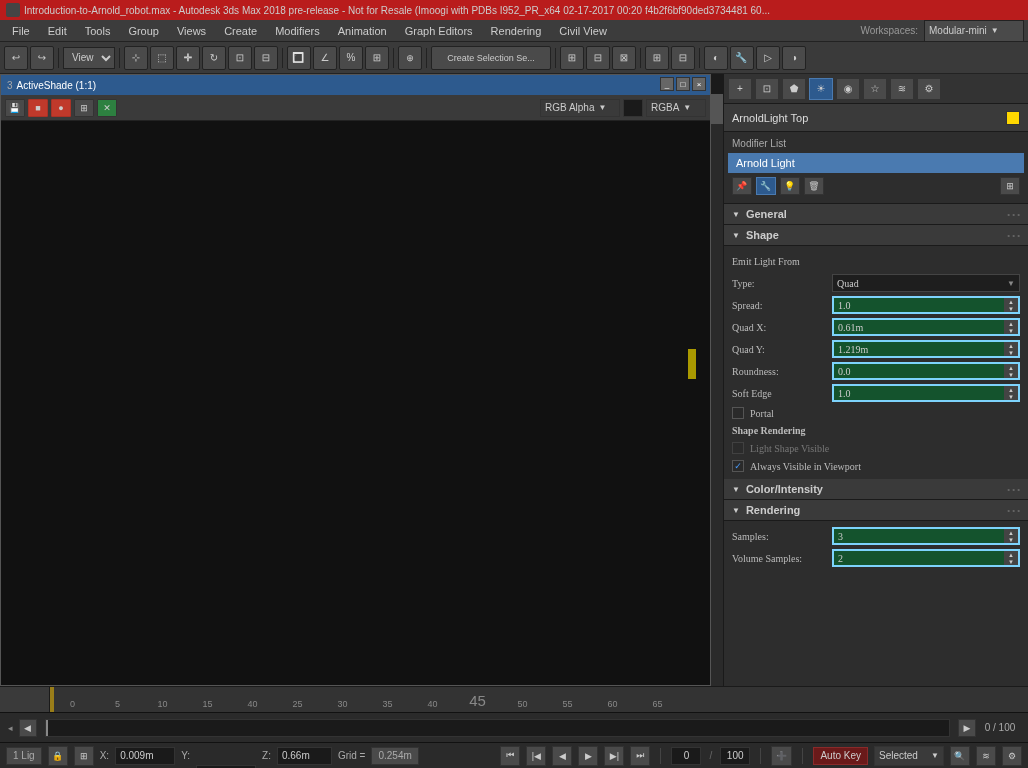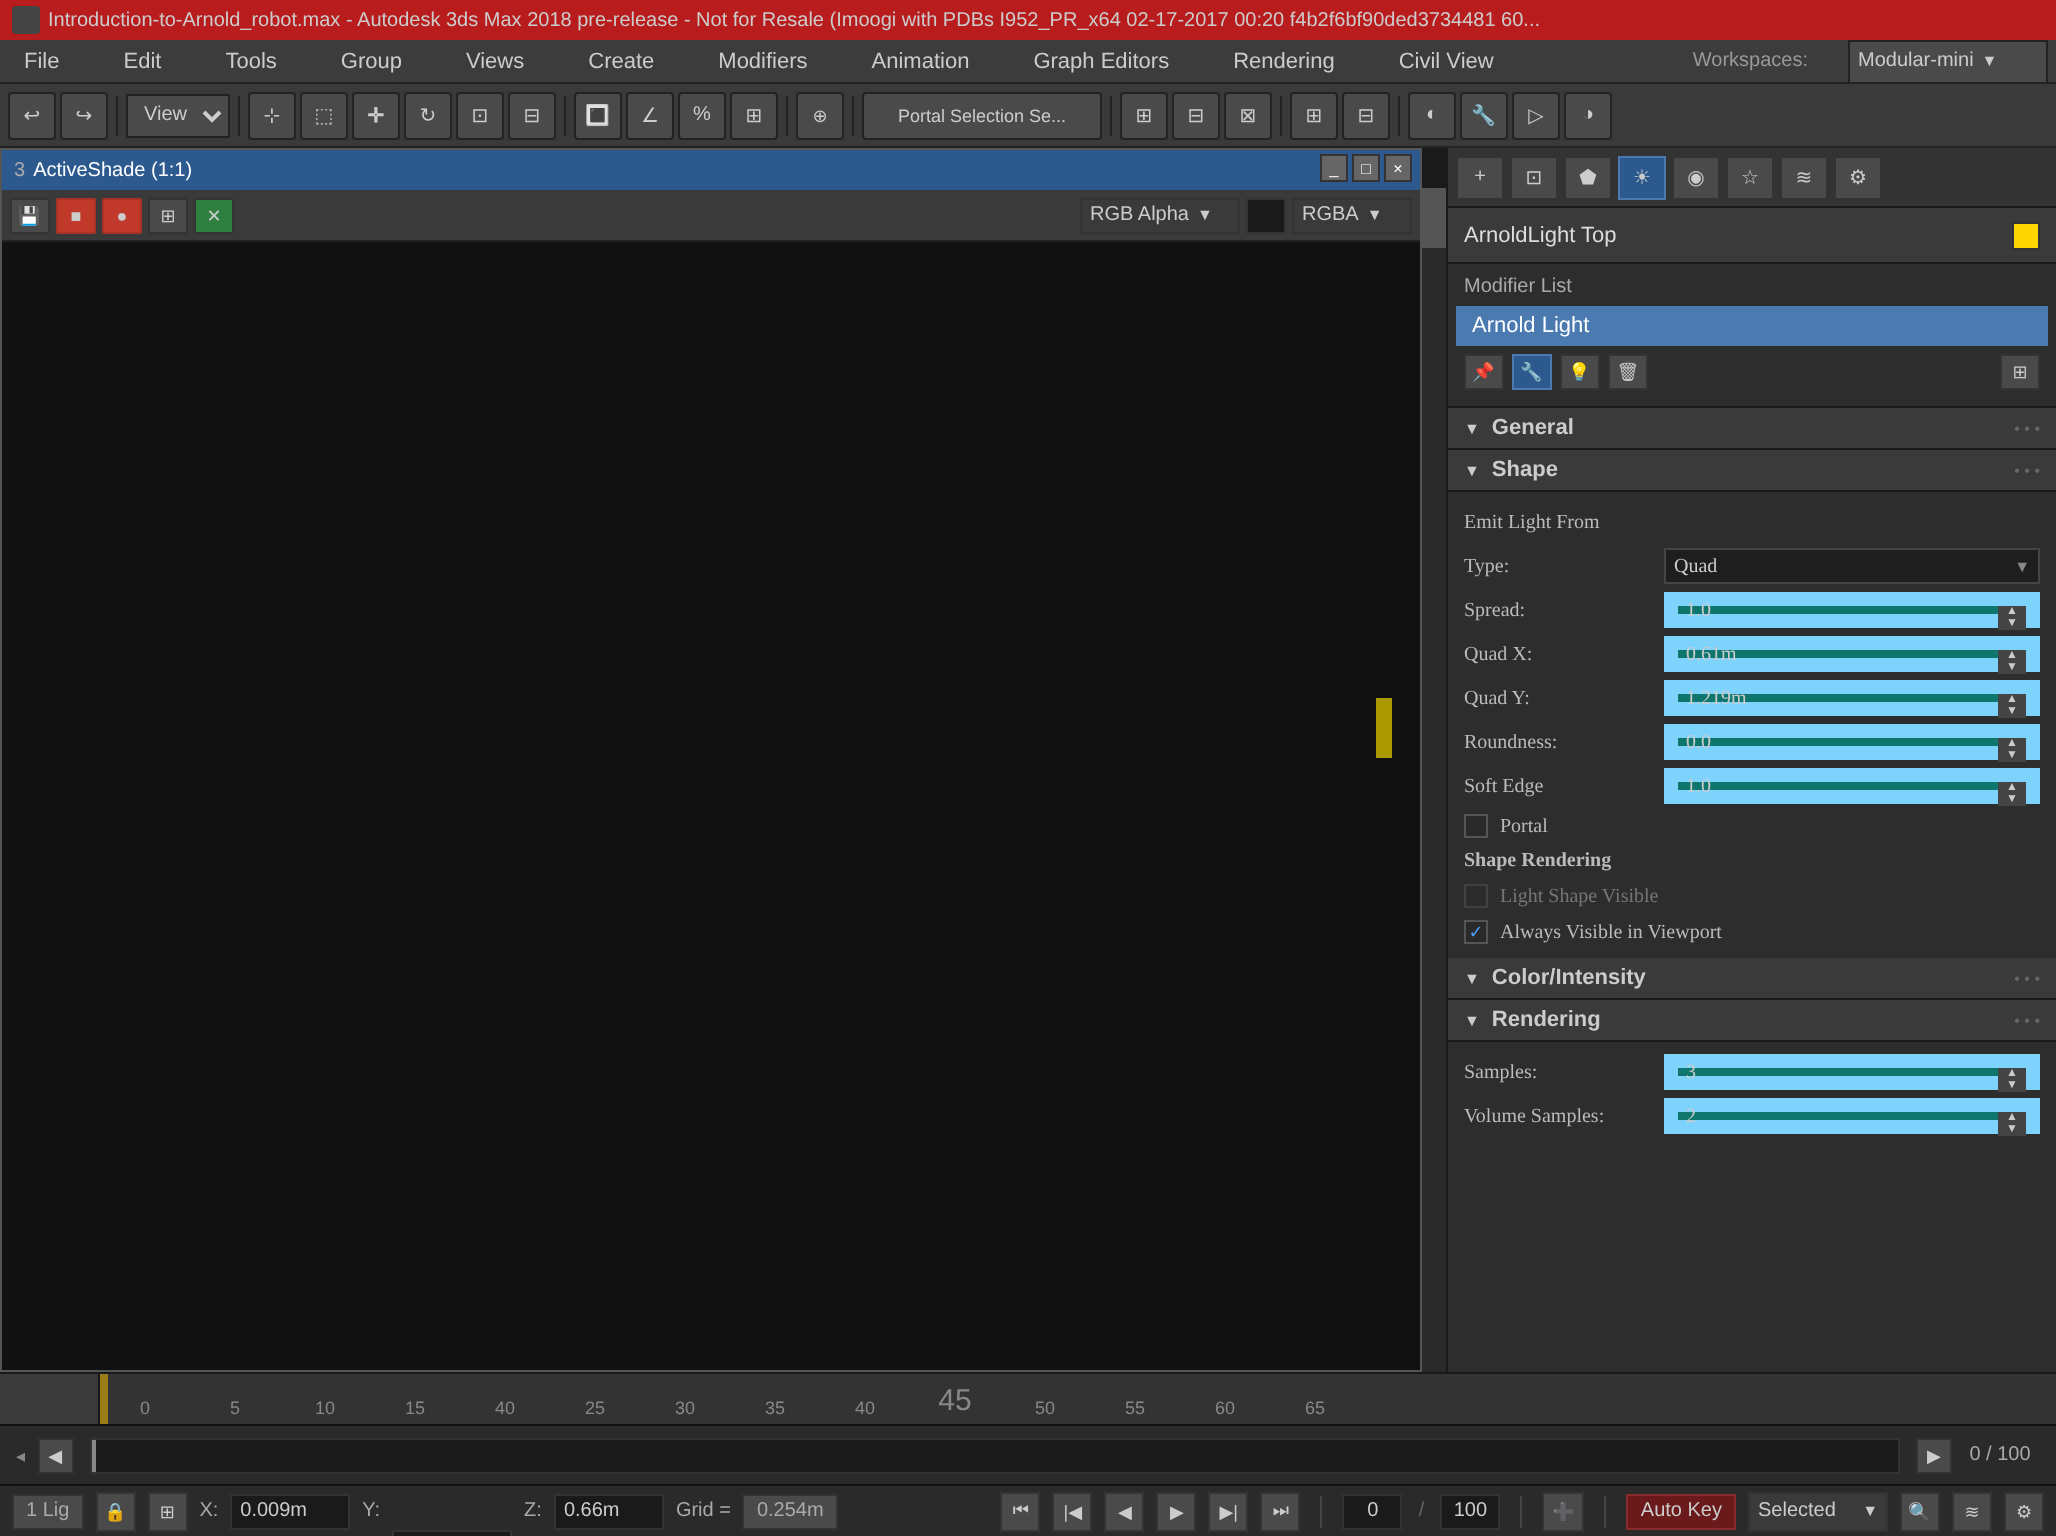--- a/index.html
+++ b/index.html
@@ -3,21 +3,21 @@
   <meta charset="utf-8">
   <style>
     * { margin: 0; padding: 0; box-sizing: border-box; }
     body { width: 1028px; height: 768px; background: #2a2a2a; font-family: 'Arial', sans-serif; font-size: 11px; color: #ccc; overflow: hidden; }
 
     
     #title-bar { background: #b91c1c; color: #ccc; height: 20px; display: flex; align-items: center; padding: 0 6px; font-size: 10px; }
     #title-bar .title-icon { width: 14px; height: 14px; background: #444; margin-right: 4px; border-radius: 2px; }
 
     
-    #menu-bar { background: #3c3c3c; height: 22px; display: flex; align-items: center; padding: 0 4px; gap: 16px; border-bottom: 1px solid #222; }
+    #menu-bar { background: #3c3c3c; height: 22px; display: flex; align-items: center; padding: 0 4px; gap: 2px; border-bottom: 1px solid #222; }
     .menu-item { padding: 2px 8px; color: #ccc; cursor: pointer; font-size: 11px; white-space: nowrap; }
 
     
     #toolbar { background: #3a3a3a; height: 32px; display: flex; align-items: center; padding: 0 4px; gap: 2px; border-bottom: 1px solid #222; }
     .toolbar-btn { background: #4a4a4a; border: 1px solid #222; color: #ccc; height: 24px; min-width: 24px; padding: 0 3px; cursor: pointer; display: flex; align-items: center; justify-content: center; font-size: 10px; border-radius: 2px; }
     .toolbar-separator { width: 1px; height: 20px; background: #222; margin: 0 2px; }
     .toolbar-dropdown { background: #4a4a4a; border: 1px solid #222; color: #ccc; height: 22px; padding: 0 4px; font-size: 10px; cursor: pointer; }
 
     
     #main { display: flex; height: calc(768px - 20px - 22px - 32px - 30px - 26px - 26px); }
@@ -54,21 +54,21 @@
 
     
     #properties-panel { flex: 1; overflow-y: auto; overflow-x: hidden; }
     .section-header { background: #3a3a3a; padding: 4px 8px; display: flex; align-items: center; gap: 6px; cursor: pointer; border-bottom: 1px solid #1a1a1a; user-select: none; }
     .section-triangle { color: #ccc; font-size: 8px; }
     .section-title { font-size: 11px; font-weight: bold; color: #ccc; }
     .section-dots { margin-left: auto; color: #666; font-size: 8px; }
     .property-group { padding: 4px 0; font-family: Liberation Serif, serif; }
     .prop-row { display: flex; align-items: center; padding: 2px 8px; min-height: 22px; }
     .prop-label { width: 100px; font-size: 10px; color: #bbb; flex-shrink: 0; }
-    .prop-value { flex: 1; background: #0f766e; border: 7px solid #7dd3fc; height: 18px; display: flex; align-items: center; padding: 0 4px; font-size: 10px; color: #ccc; position: relative; cursor: text; }
+    .prop-value { flex: 1; background: #14532d; border: 2px solid #7dd3fc; height: 18px; display: flex; align-items: center; padding: 0 4px; font-size: 10px; color: #ccc; position: relative; cursor: text; }
     .prop-value .spinner { position: absolute; right: 0; top: 0; bottom: 0; width: 14px; display: flex; flex-direction: column; }
     .spinner-up, .spinner-down { flex: 1; background: #444; display: flex; align-items: center; justify-content: center; font-size: 6px; cursor: pointer; color: #ccc; }
     .prop-dropdown { flex: 1; background: #1e1e1e; border: 1px solid #444; height: 18px; display: flex; align-items: center; justify-content: space-between; padding: 0 4px; font-size: 10px; color: #ccc; cursor: pointer; }
     .prop-dropdown .arrow { color: #888; font-size: 8px; }
     .checkbox-row { display: flex; align-items: center; padding: 3px 8px; gap: 6px; }
     .checkbox-box { width: 12px; height: 12px; border: 1px solid #555; background: #2a2a2a; display: flex; align-items: center; justify-content: center; cursor: pointer; }
     .checkbox-box.checked::after { content: '✓'; font-size: 9px; color: #4a9eff; }
     .checkbox-label { font-size: 10px; color: #bbb; }
     .subsection-title { padding: 3px 8px; font-size: 10px; color: #bbb; font-weight: bold; }
     .grayed { opacity: 0.5; }
@@ -143,21 +143,21 @@
   <button class="toolbar-btn">⊡</button>
   <button class="toolbar-btn">⊟</button>
   <div class="toolbar-separator"></div>
   <button class="toolbar-btn">🔳</button>
   <button class="toolbar-btn">∠</button>
   <button class="toolbar-btn">%</button>
   <button class="toolbar-btn">⊞</button>
   <div class="toolbar-separator"></div>
   <button class="toolbar-btn" style="font-size:9px;">⊕</button>
   <div class="toolbar-separator"></div>
-  <button class="toolbar-btn" style="width:120px;font-size:9px;">Portal Selection Se...</button>
+  <button class="toolbar-btn" style="width:120px;font-size:9px;">Create Selection Se...</button>
   <div class="toolbar-separator"></div>
   <button class="toolbar-btn">⊞</button>
   <button class="toolbar-btn">⊟</button>
   <button class="toolbar-btn">⊠</button>
   <div class="toolbar-separator"></div>
   <button class="toolbar-btn">⊞</button>
   <button class="toolbar-btn">⊟</button>
   <div class="toolbar-separator"></div>
   <button class="toolbar-btn">◐</button>
   <button class="toolbar-btn">🔧</button>

